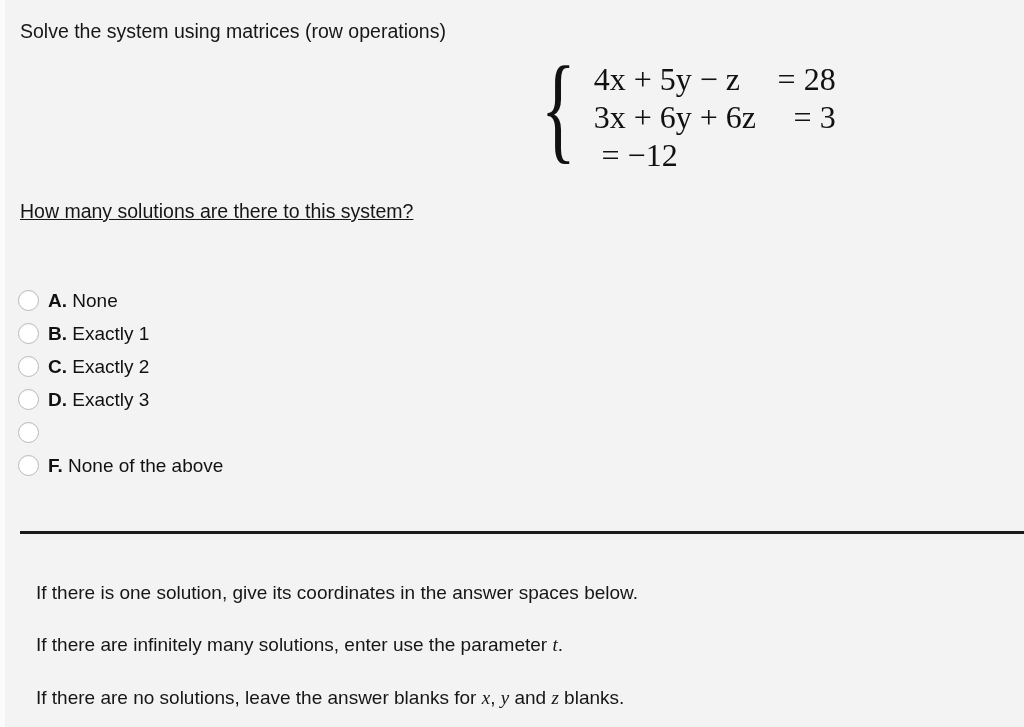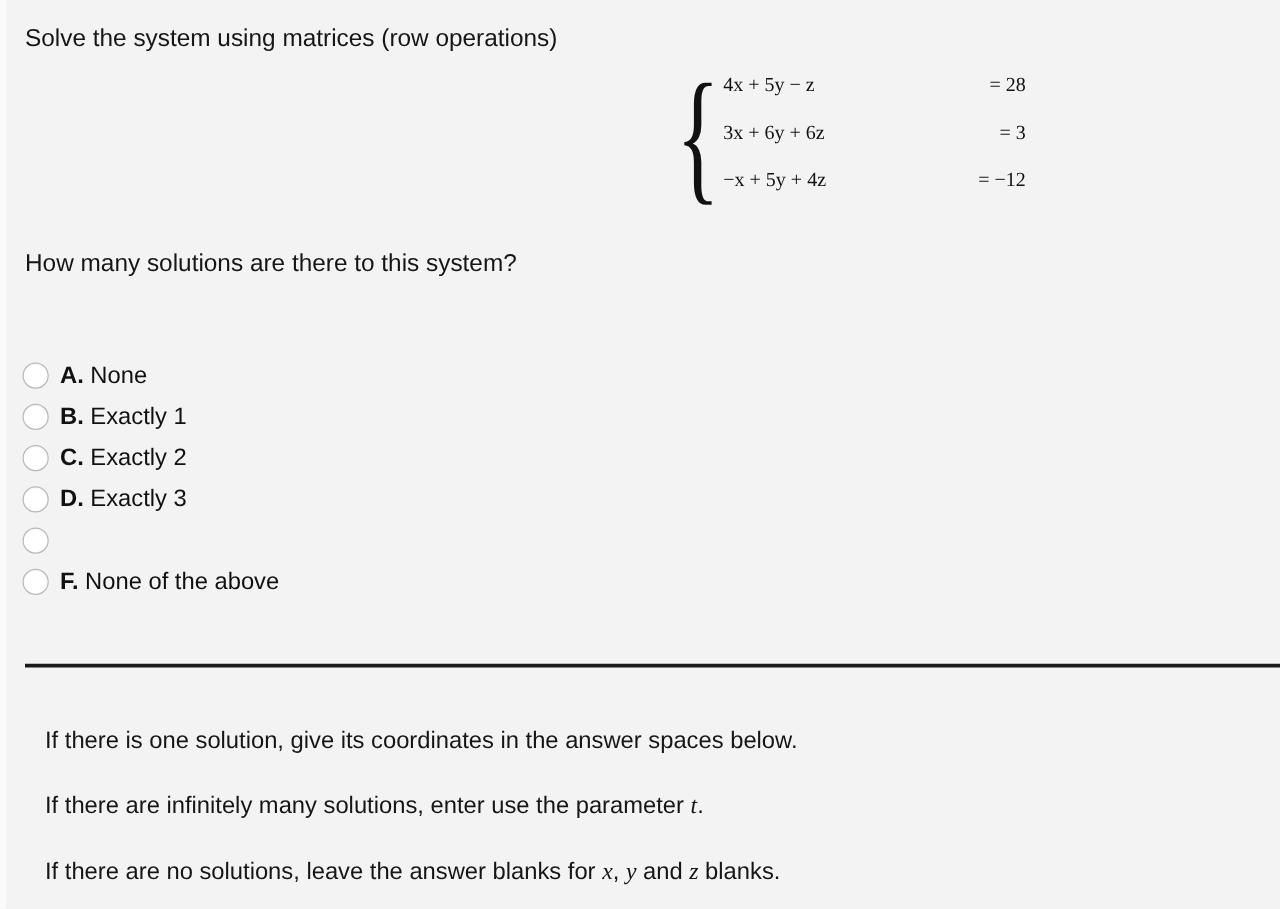--- a/index.html
+++ b/index.html
@@ -64,23 +64,24 @@
     margin-top: -6px;
     user-select: none;
   }
   .eq-rows {
     display: flex;
     flex-direction: column;
     justify-content: center;
   }
   .eq-row {
     display: flex;
-    align-items: flex-start;
+    align-items: flex-end;
     height: 38px;
-    font-size: 16px;
+    font-size: 32px;
+    margin-left: 15px;
   }
   .eq-lhs {
     width: 158px;
     text-align: left;
     white-space: nowrap;
   }
   .eq-rhs {
     width: 84px;
     text-align: right;
     white-space: nowrap;
@@ -88,20 +89,21 @@
 
   
   .question {
     position: absolute;
     left: 20px;
     top: 198px;
     font-size: 19.5px;
     line-height: 26px;
     color: #161616;
     white-space: nowrap;
+    text-decoration: underline;
   }
 
   
   .choices {
     position: absolute;
     left: 18px;
     top: 284px;
   }
   .choice {
     position: relative;
@@ -172,21 +174,20 @@
     <div class="eq-rows">
       <div class="eq-row">
         <span class="eq-lhs">4x + 5y − z</span>
         <span class="eq-rhs">= 28</span>
       </div>
       <div class="eq-row">
         <span class="eq-lhs">3x + 6y + 6z</span>
         <span class="eq-rhs">= 3</span>
       </div>
       <div class="eq-row">
-        <span class="eq-lhs">−x + 5y + 4z</span>
         <span class="eq-rhs">= −12</span>
       </div>
     </div>
   </div>
 
   <div class="question">How many solutions are there to this system?</div>
 
   <div class="choices">
     <div class="choice">
       <span class="radio"></span>

